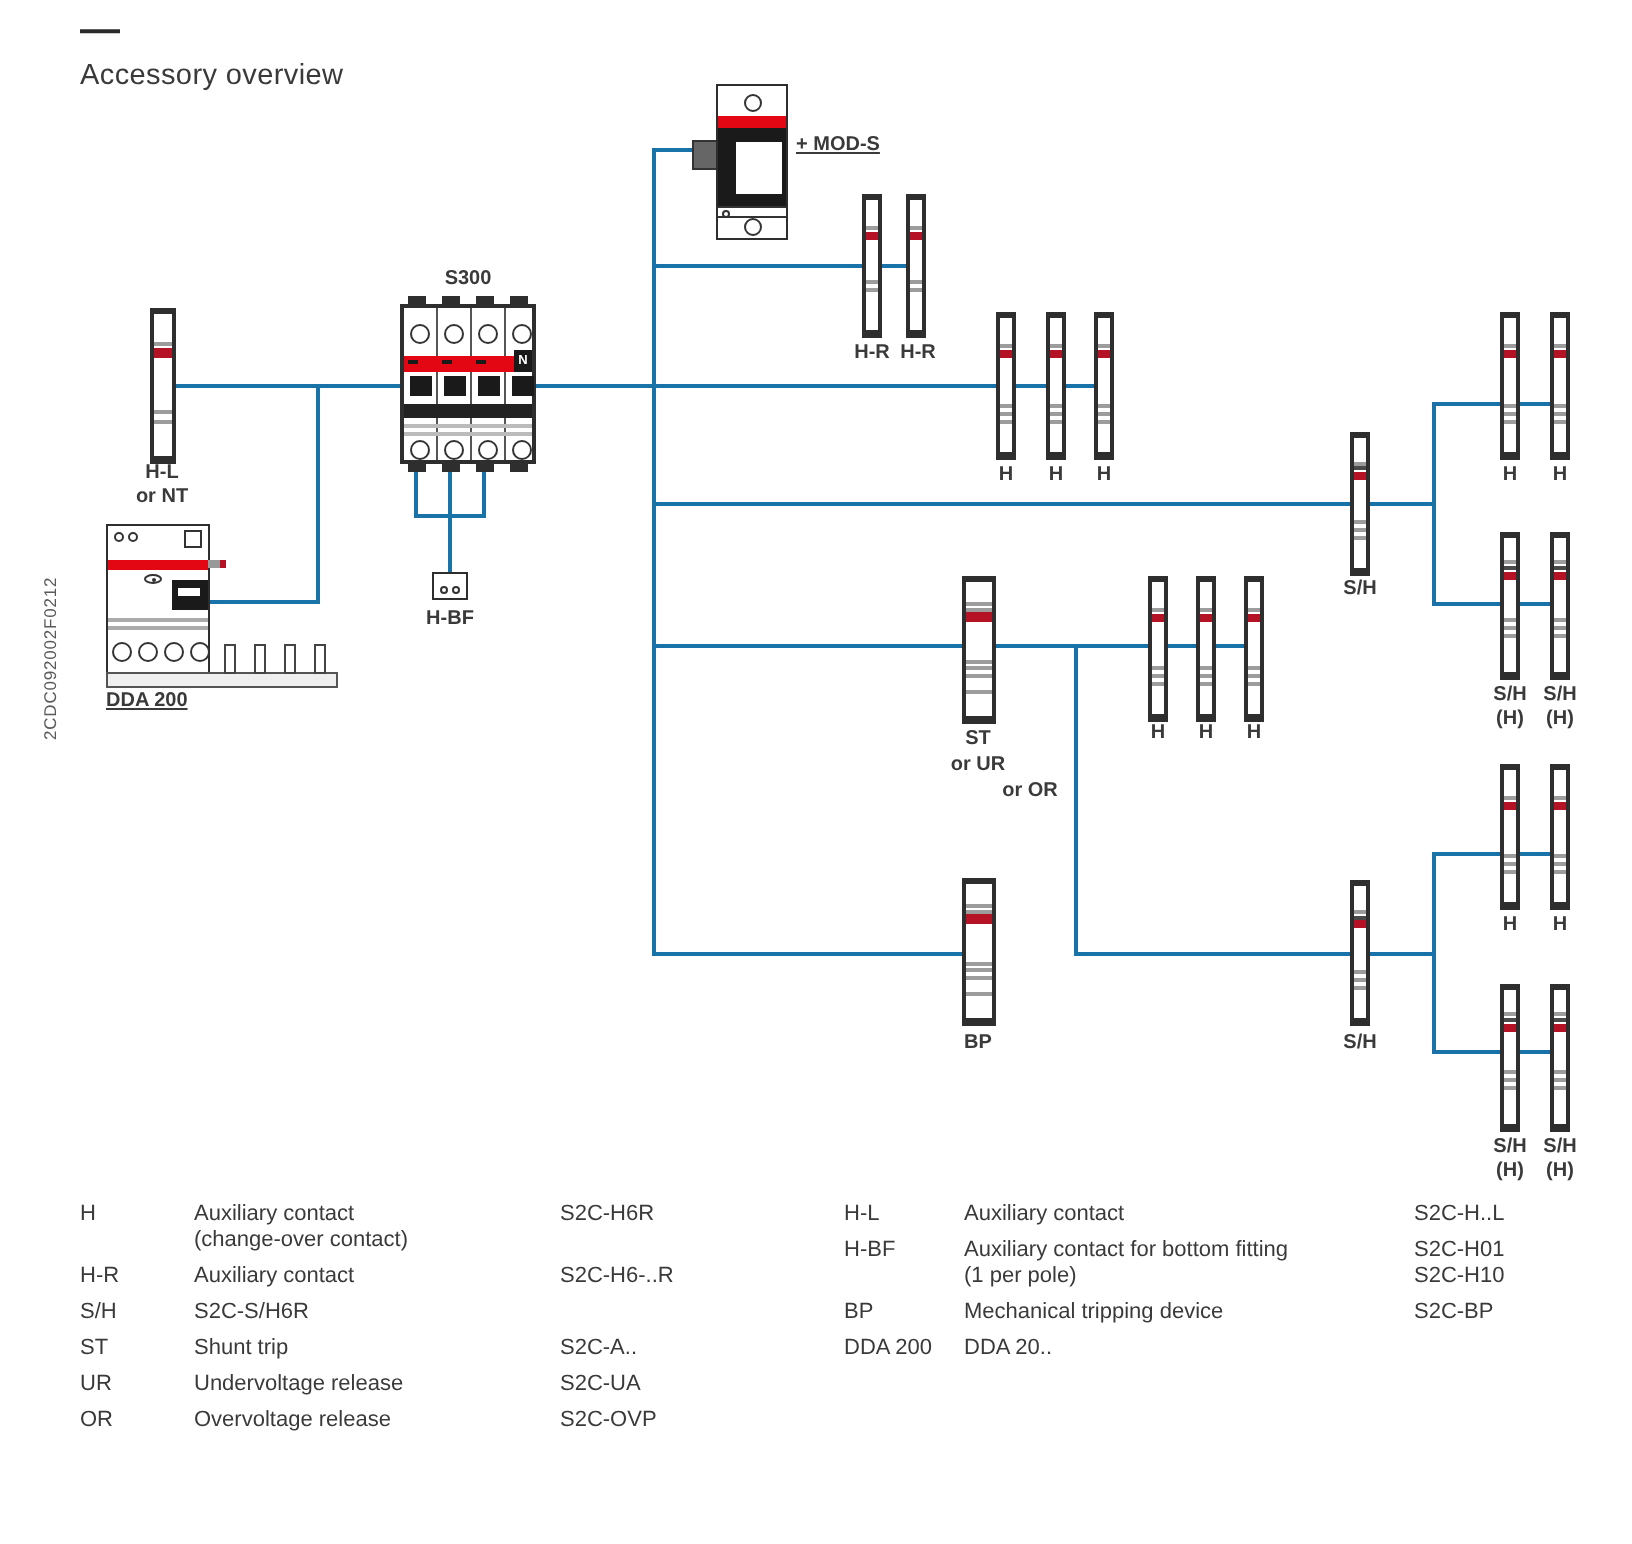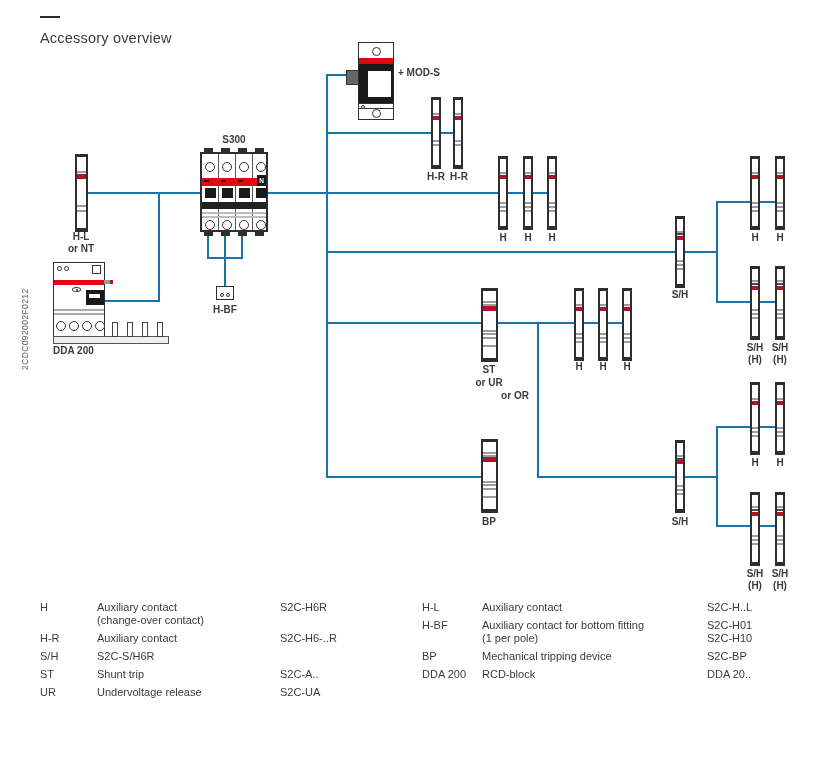--- a/index.html
+++ b/index.html
@@ -19,21 +19,21 @@
 
   .hline, .vline { position:absolute; background:var(--blue); }
   .hline { height:2px; } .vline { width:2px; }
 
   .module { position:absolute; background:#fff; border:2px solid var(--mod);
     border-top-width:3px; border-bottom-width:4px; }
   .stripe { position:absolute; left:0; right:0; }
 
   .dlab { position:absolute; font-size:10px; font-weight:700; color:var(--ink);
     transform:translateX(-50%); white-space:nowrap; z-index:3; }
-  .dlab.la { transform:none; }
+  .dlab.la { transform:none;text-decoration:underline; }
 
   
   #s300 { position:absolute; left:200px; top:148px; width:68px; height:88px; }
   .s300-tab { position:absolute; top:0; width:9px; height:5px; background:var(--mod); }
   #s300-body { position:absolute; left:0; top:4px; width:68px; height:80px; background:#fff; border:2px solid var(--mod); }
   .s300-sep { position:absolute; top:0; bottom:0; width:1.5px; background:#555; }
   .circ { position:absolute; border:1.5px solid #333; border-radius:50%; background:#fff; }
   #s300-red { position:absolute; left:0; top:24px; width:100%; height:8px; background:var(--red); }
   .s300-tick { position:absolute; top:26px; width:5px; height:2px; background:#1a1a1a; }
   #s300-n { position:absolute; left:55px; top:21px; width:9px; height:11px; background:#1a1a1a; color:#fff;
@@ -410,20 +410,25 @@
     <div class="lrow">
       <div class="lterm">ST</div>
       <div class="ldesc">Shunt trip</div>
       <div class="lcode">S2C-A..</div>
     </div>
     <div class="lrow">
       <div class="lterm">UR</div>
       <div class="ldesc">Undervoltage release</div>
       <div class="lcode">S2C-UA</div>
     </div>
+    <div class="lrow">
+      <div class="lterm">OR</div>
+      <div class="ldesc">Overvoltage release</div>
+      <div class="lcode">S2C-OVP</div>
+    </div>
   </div>
 
   <div id="legend-right" class="legend-block">
     <div class="lrow">
       <div class="lterm">H-L</div>
       <div class="ldesc">Auxiliary contact</div>
       <div class="lcode">S2C-H..L</div>
     </div>
     <div class="lrow">
       <div class="lterm">H-BF</div>
@@ -432,18 +437,17 @@
       <div class="lcode">S2C-H01
 S2C-H10</div>
     </div>
     <div class="lrow">
       <div class="lterm">BP</div>
       <div class="ldesc">Mechanical tripping device</div>
       <div class="lcode">S2C-BP</div>
     </div>
     <div class="lrow">
       <div class="lterm">DDA 200</div>
-      <div class="ldesc">RCD-block</div>
       <div class="lcode">DDA 20..</div>
     </div>
   </div>
 
 </div>
 
 </body></html>

